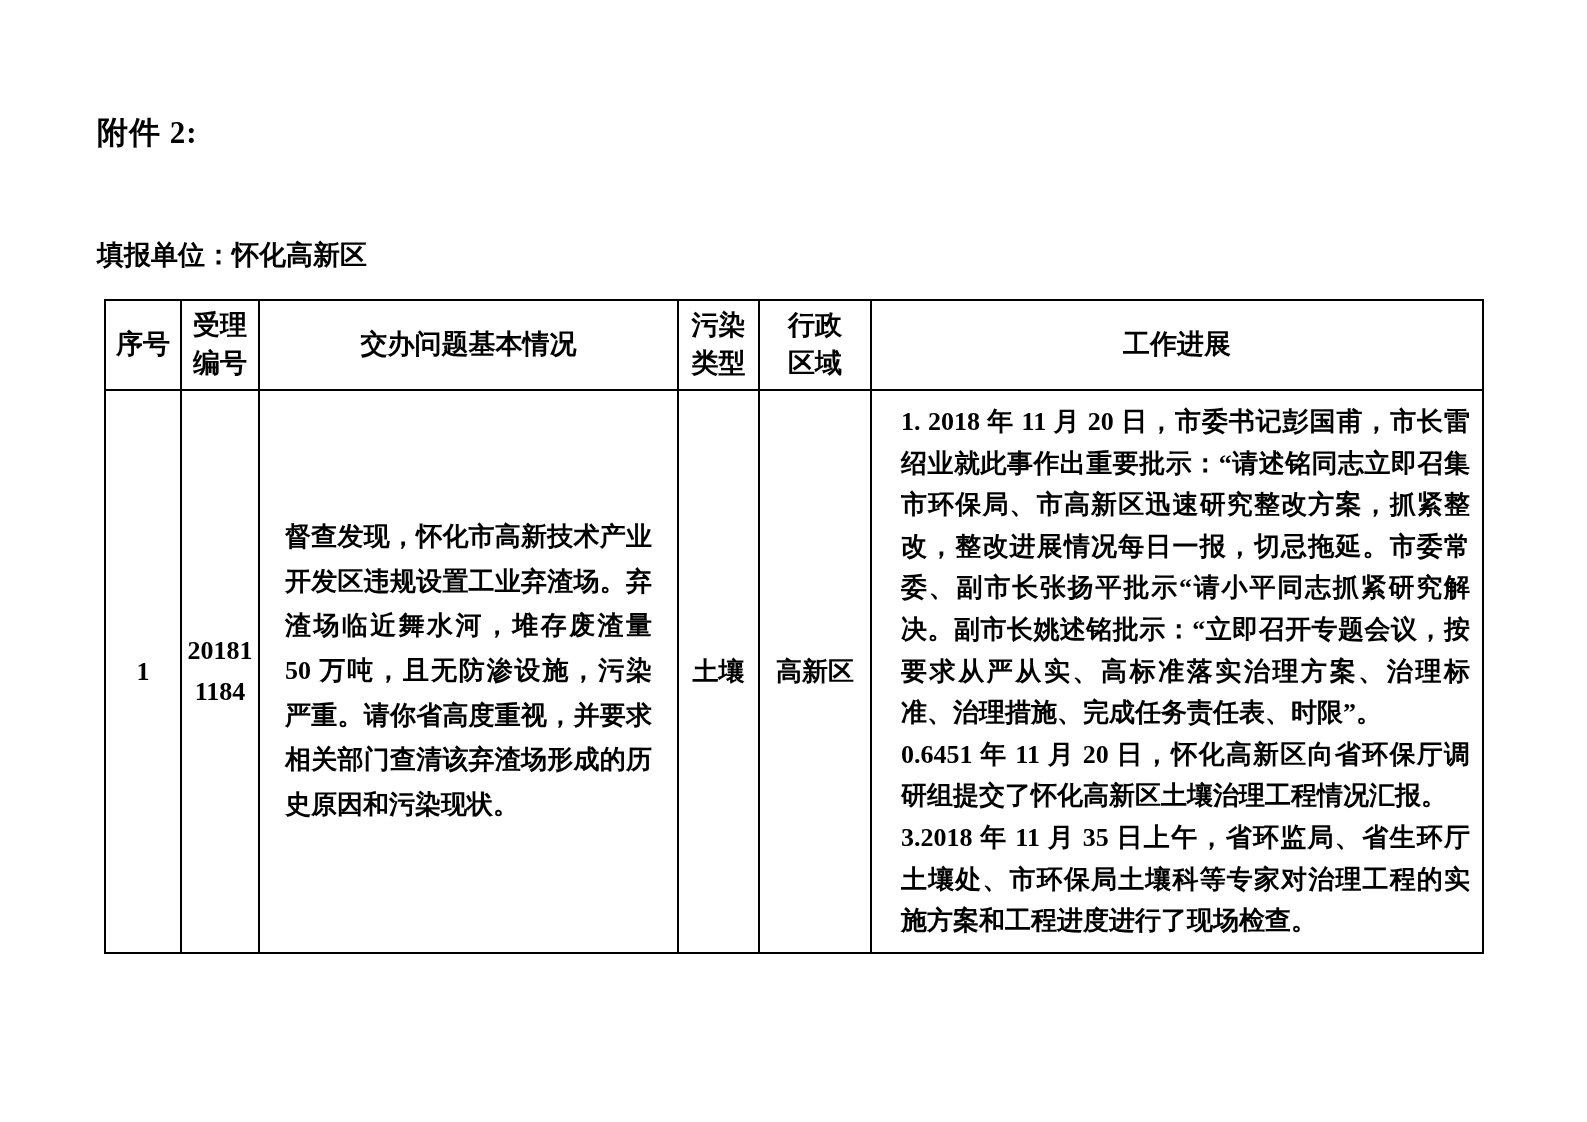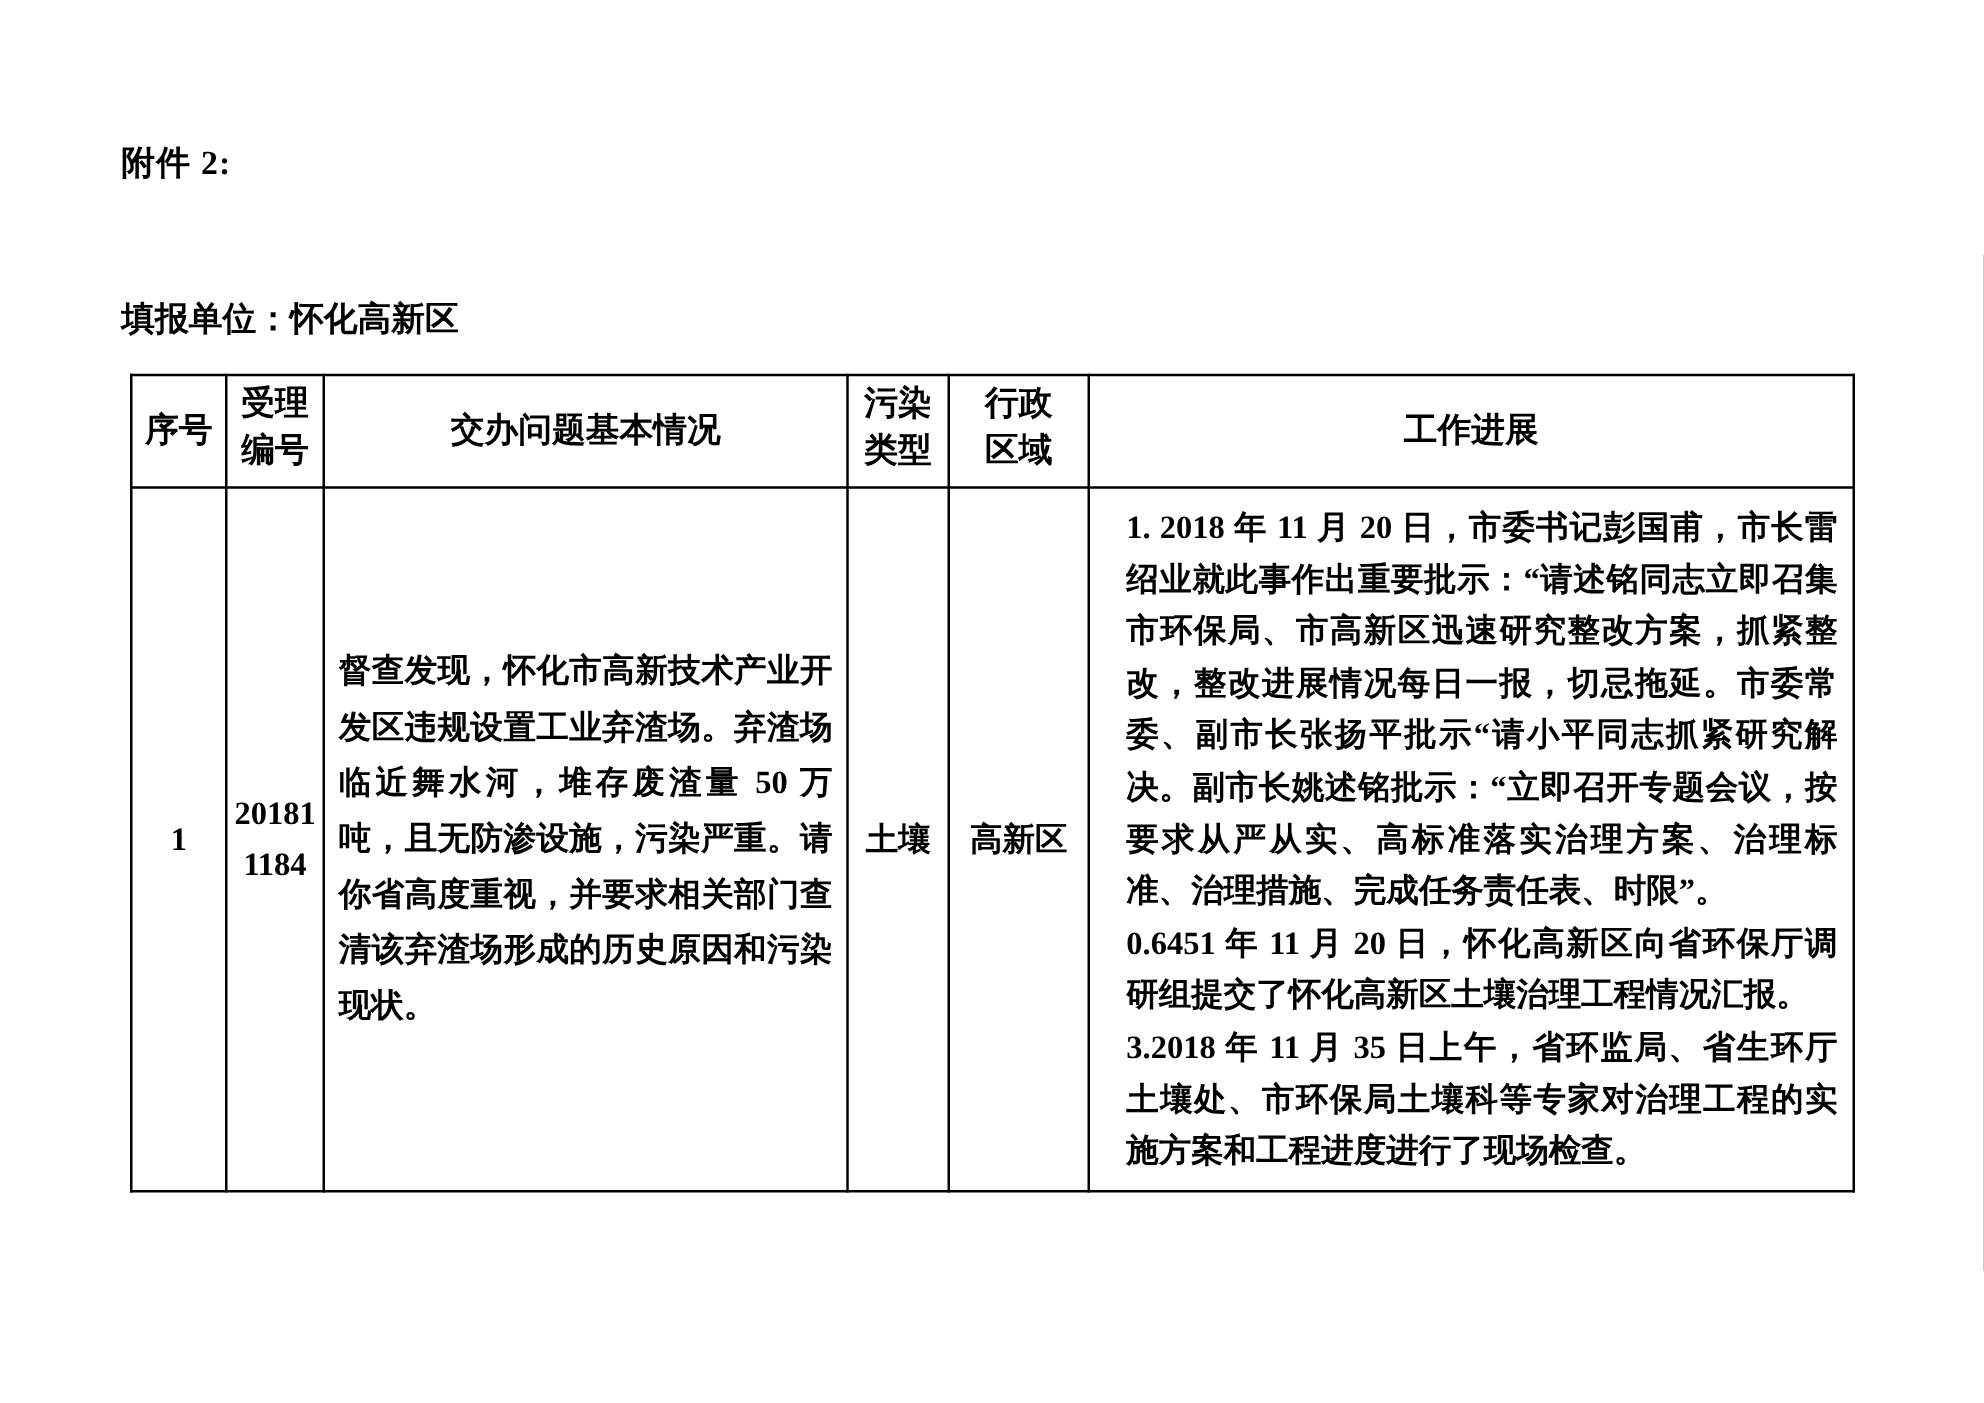--- a/index.html
+++ b/index.html
@@ -12,21 +12,21 @@
     font-family: "Liberation Serif", "DejaVu Serif", serif;
     color: #000000;
     font-weight: bold;
     margin: 0 auto;
     overflow: hidden;
   }
   .attachment {
     position: absolute;
     left: 97px;
     top: 112px;
-    font-size: 27px;
+    font-size: 31px;
     letter-spacing: 1px;
   }
   .doc-title {
     position: absolute;
     left: 0;
     top: 160px;
     width: 100%;
     text-align: center;
     font-size: 34px;
     letter-spacing: 2px;
@@ -60,34 +60,33 @@
     font-size: 27px;
     line-height: 1.4;
     text-align: center;
     padding: 2px;
   }
   .hdr-2line {
     width: 2.4em;
     margin: 0 auto;
     line-break: anywhere;
     overflow-wrap: break-word;
-    font-family: Liberation Mono, monospace;
   }
   table.stats td { height: 541px; }
   .cell-center {
     text-align: center;
     font-size: 26px;
     line-height: 1.6;
   }
   .cell-problem {
     font-size: 26px;
     line-height: 1.72;
     text-align: justify;
     text-justify: inter-ideograph;
-    padding: 10px 11px;
+    padding: 10px 25px;
     margin-left: 36px;
   }
   .cell-progress {
     font-size: 26px;
     line-height: 1.6;
     text-align: justify;
     text-justify: inter-ideograph;
     padding: 10px 12px 10px 29px;
     vertical-align: middle;
   }

